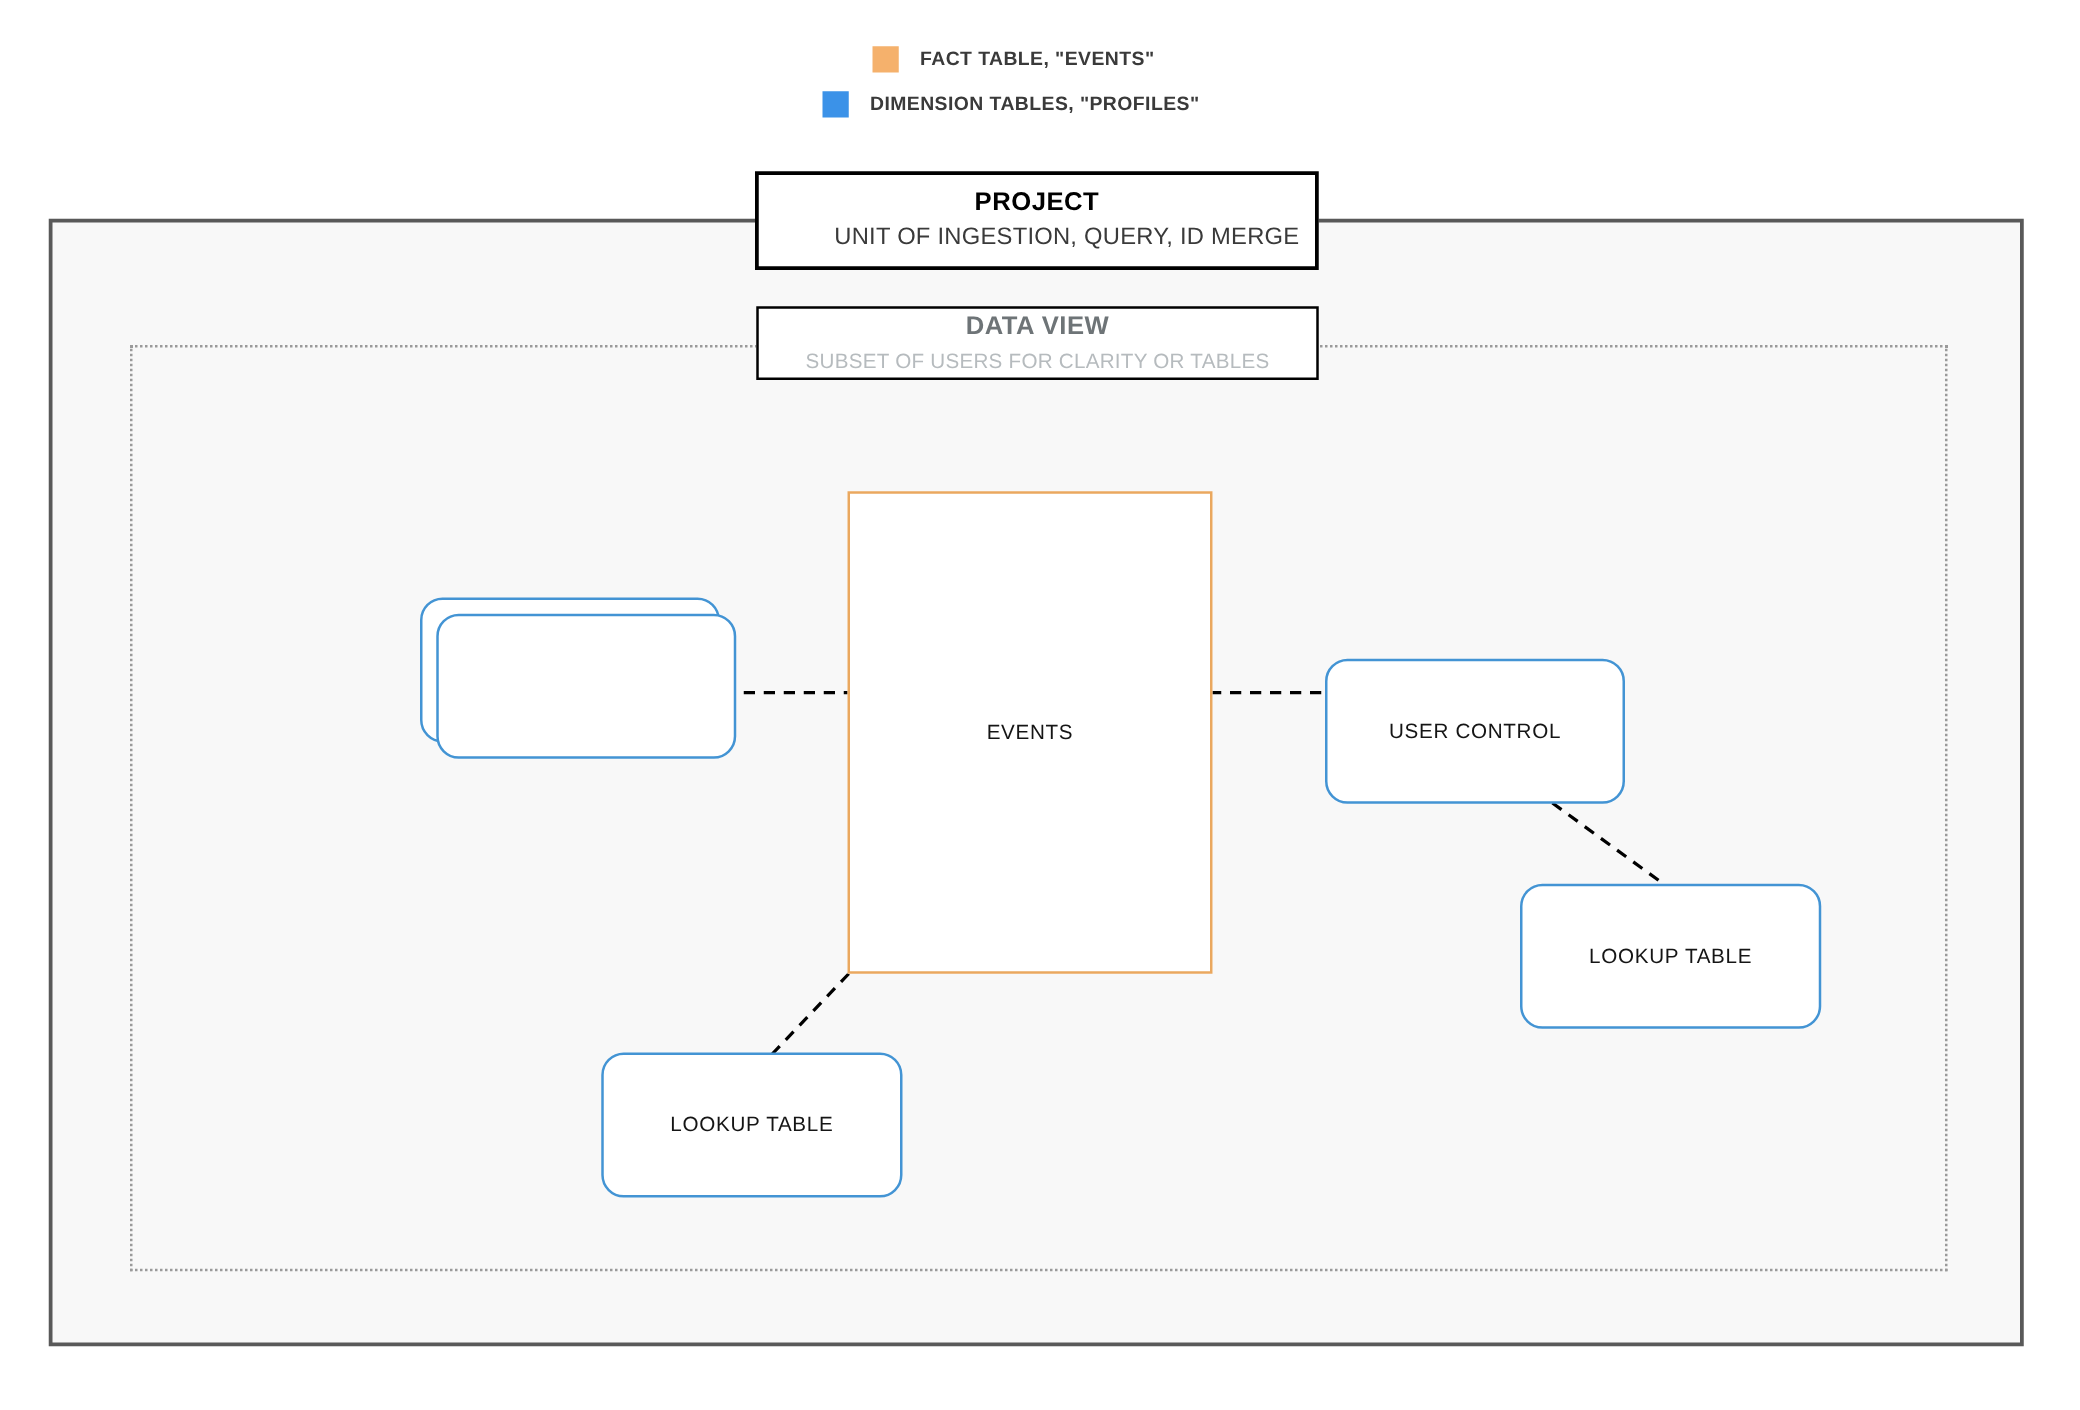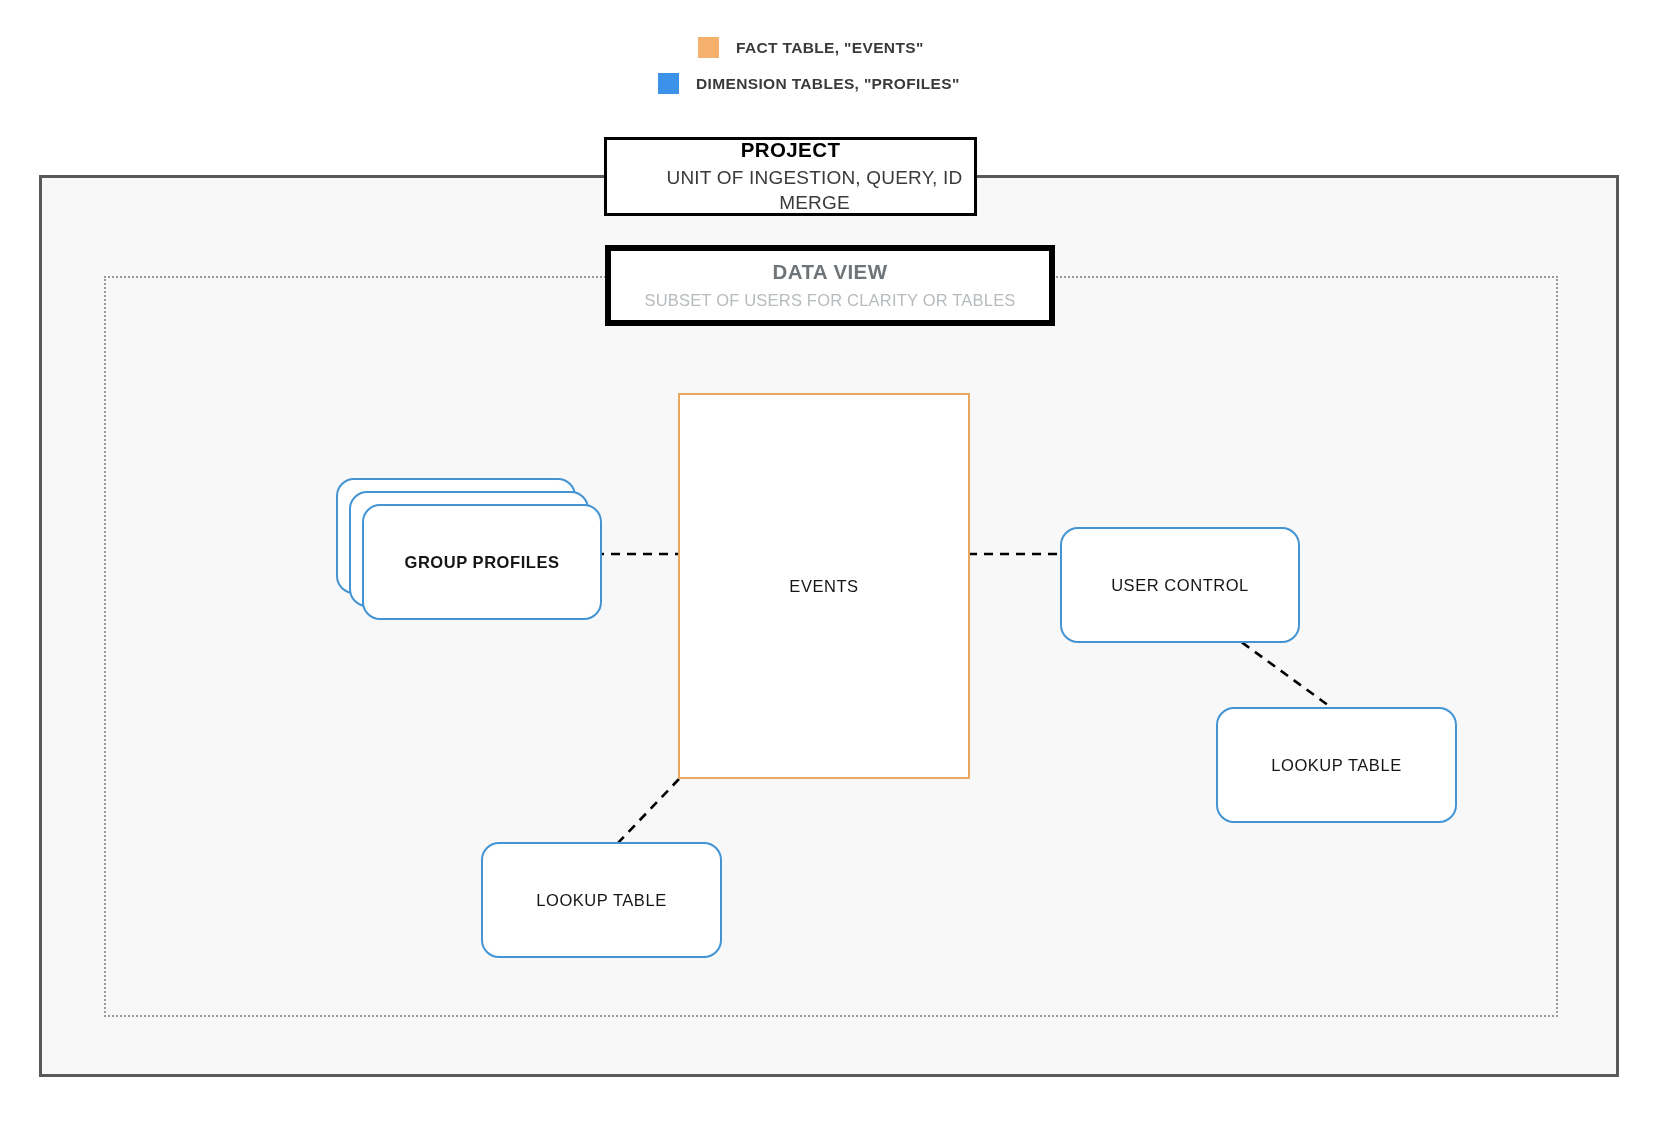--- a/index.html
+++ b/index.html
@@ -67,21 +67,21 @@
     background: #ffffff;
     display: flex;
     flex-direction: column;
     align-items: center;
     justify-content: center;
     text-align: center;
   }
   #project-card {
     left: 604px;
     top: 137px;
-    width: 373px;
+    width: 451px;
     height: 79px;
     border: 3px solid #000000;
   }
   #project-card .card-title {
     font-size: 20.5px;
     font-weight: bold;
     color: #000000;
     letter-spacing: 0.4px;
     line-height: 1.2;
   }
@@ -90,22 +90,22 @@
     color: #3a3a3a;
     letter-spacing: 0.2px;
     line-height: 1.3;
     margin-top: 4px;
     margin-left: 48px;
   }
   #dataview-card {
     left: 605px;
     top: 245px;
     width: 450px;
-    height: 81px;
-    border: 6px solid #000000;
+    height: 59px;
+    border: 2px solid #000000;
   }
   #dataview-card .card-title {
     font-size: 20.5px;
     font-weight: bold;
     color: #6e7477;
     letter-spacing: 0.4px;
     line-height: 1.2;
   }
   #dataview-card .card-sub {
     font-size: 16.5px;
@@ -218,23 +218,20 @@
     <line x1="679" y1="779" x2="617" y2="844" stroke="#000000" stroke-width="2.6" stroke-dasharray="9 7"></line>
   </svg>
 
   <div class="node fact" id="events-node">
     <span class="node-label">EVENTS</span>
   </div>
 
   <div id="group-profiles-stack">
     <div class="stack-card back2"></div>
     <div class="stack-card back1"></div>
-    <div class="stack-card front">
-      <span class="node-label">GROUP PROFILES</span>
-    </div>
   </div>
 
   <div class="node dim" id="user-profiles-node">
     <span class="node-label">USER CONTROL</span>
   </div>
 
   <div class="node dim" id="lookup-right-node">
     <span class="node-label">LOOKUP TABLE</span>
   </div>
 

